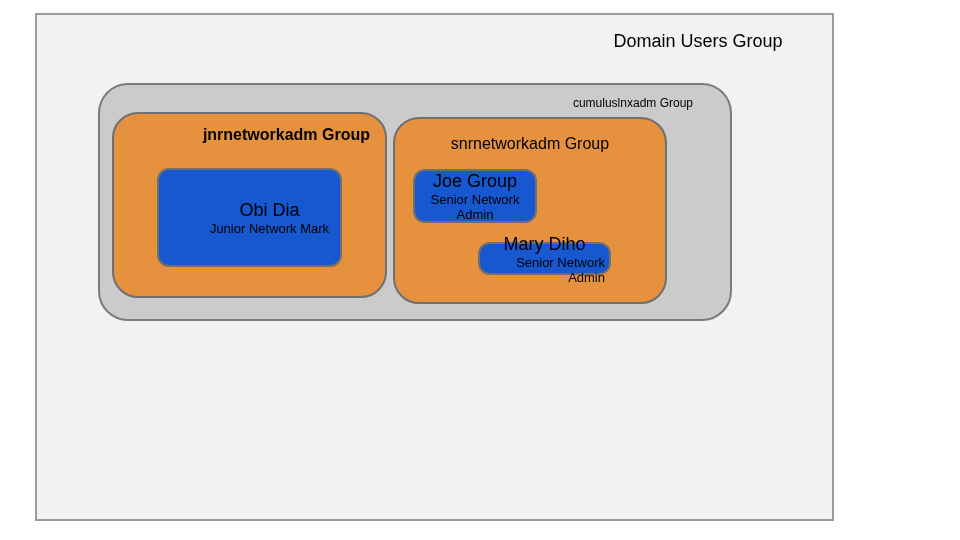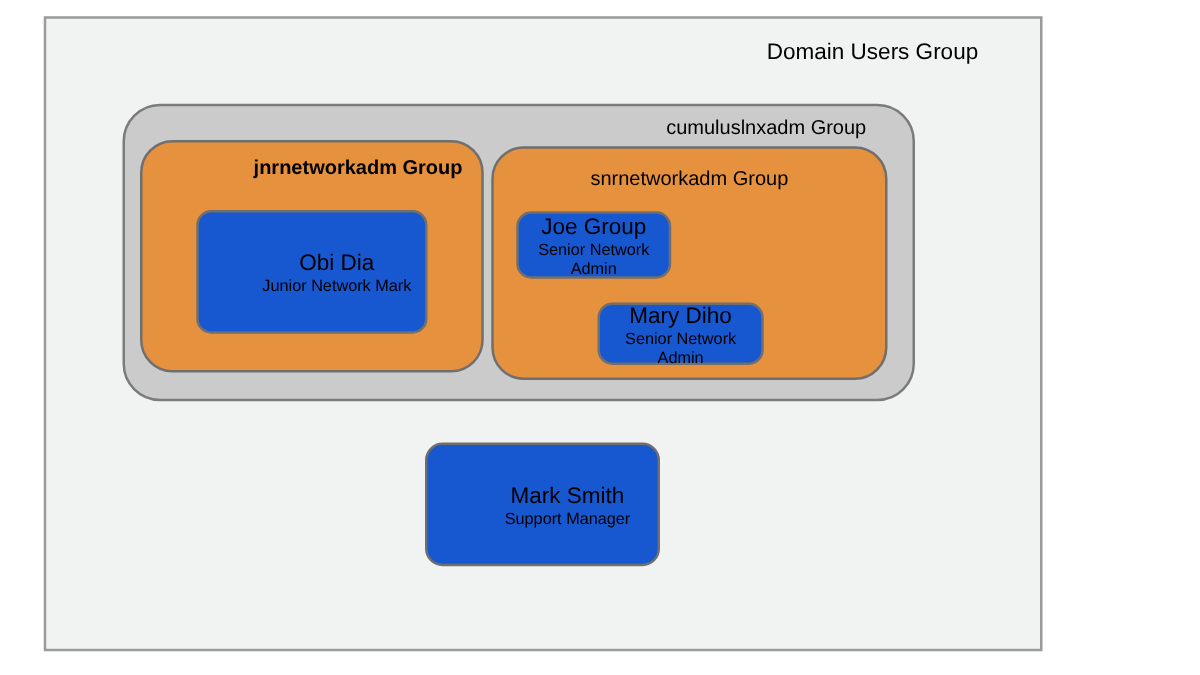--- a/index.html
+++ b/index.html
@@ -44,21 +44,21 @@
     width: 630px;
     height: 234px;
     background: #cbcbcb;
     border: 2px solid #7b7b7b;
     border-radius: 30px;
   }
   .gray-label {
     position: absolute;
     top: 8px;
     right: 37px;
-    font-size: 16px;
+    font-size: 12px;
     line-height: 20px;
     white-space: nowrap;
   }
   
   .team-box {
     position: absolute;
     background: #e6913e;
     border: 2px solid #6f6f6f;
     border-radius: 26px;
   }
@@ -66,21 +66,20 @@
     left: 12px;
     top: 27px;
     width: 271px;
     height: 182px;
   }
   .team-box.snr {
     left: 293px;
     top: 32px;
     width: 270px;
     height: 183px;
-    padding-left: 43px;
   }
   .team-label {
     position: absolute;
     font-size: 16px;
     line-height: 20px;
     white-space: nowrap;
   }
   .team-label.jnr-label {
     top: 11px;
     right: 15px;
@@ -125,22 +124,23 @@
     left: 18px;
     top: 50px;
     width: 124px;
     height: 54px;
     padding: 1px 4px;
   }
   .person-card.mary {
     left: 83px;
     top: 123px;
     width: 133px;
-    height: 50px;
+    height: 33px;
     padding: 1px 4px;
+    text-align: right;
   }
   .person-card.mark {
     left: 303px;
     top: 339px;
     width: 188px;
     height: 99px;
     border-radius: 14px;
   }
 </style>
 </head>
@@ -174,19 +174,15 @@
         </div>
 
         <div class="person-card mary">
           <div class="pname">Mary Diho</div>
           <div class="prole">Senior Network Admin</div>
         </div>
       </div>
 
     </div>
 
-    <div class="person-card mark">
-      <div class="pname">Mark Smith</div>
-      <div class="prole">Support Manager</div>
-    </div>
 
   </div>
 </div>
 
 </body></html>

